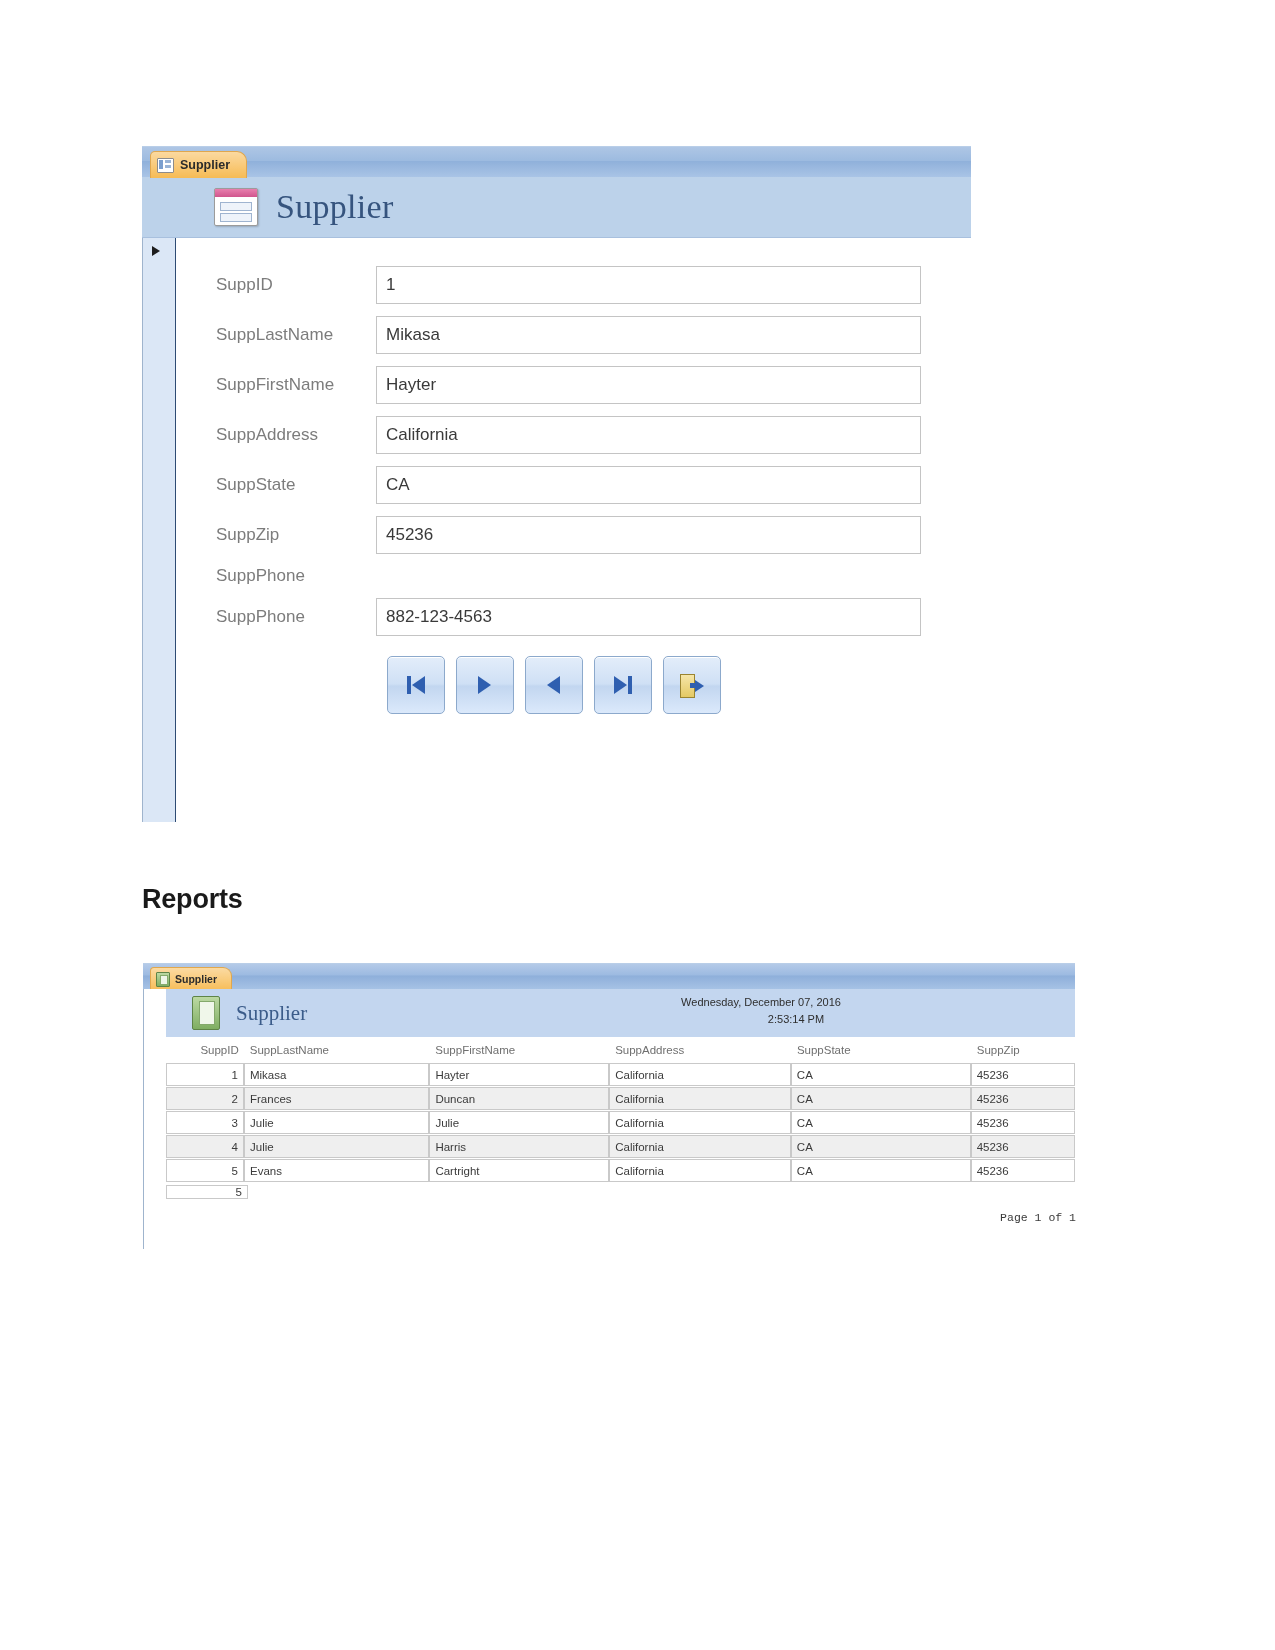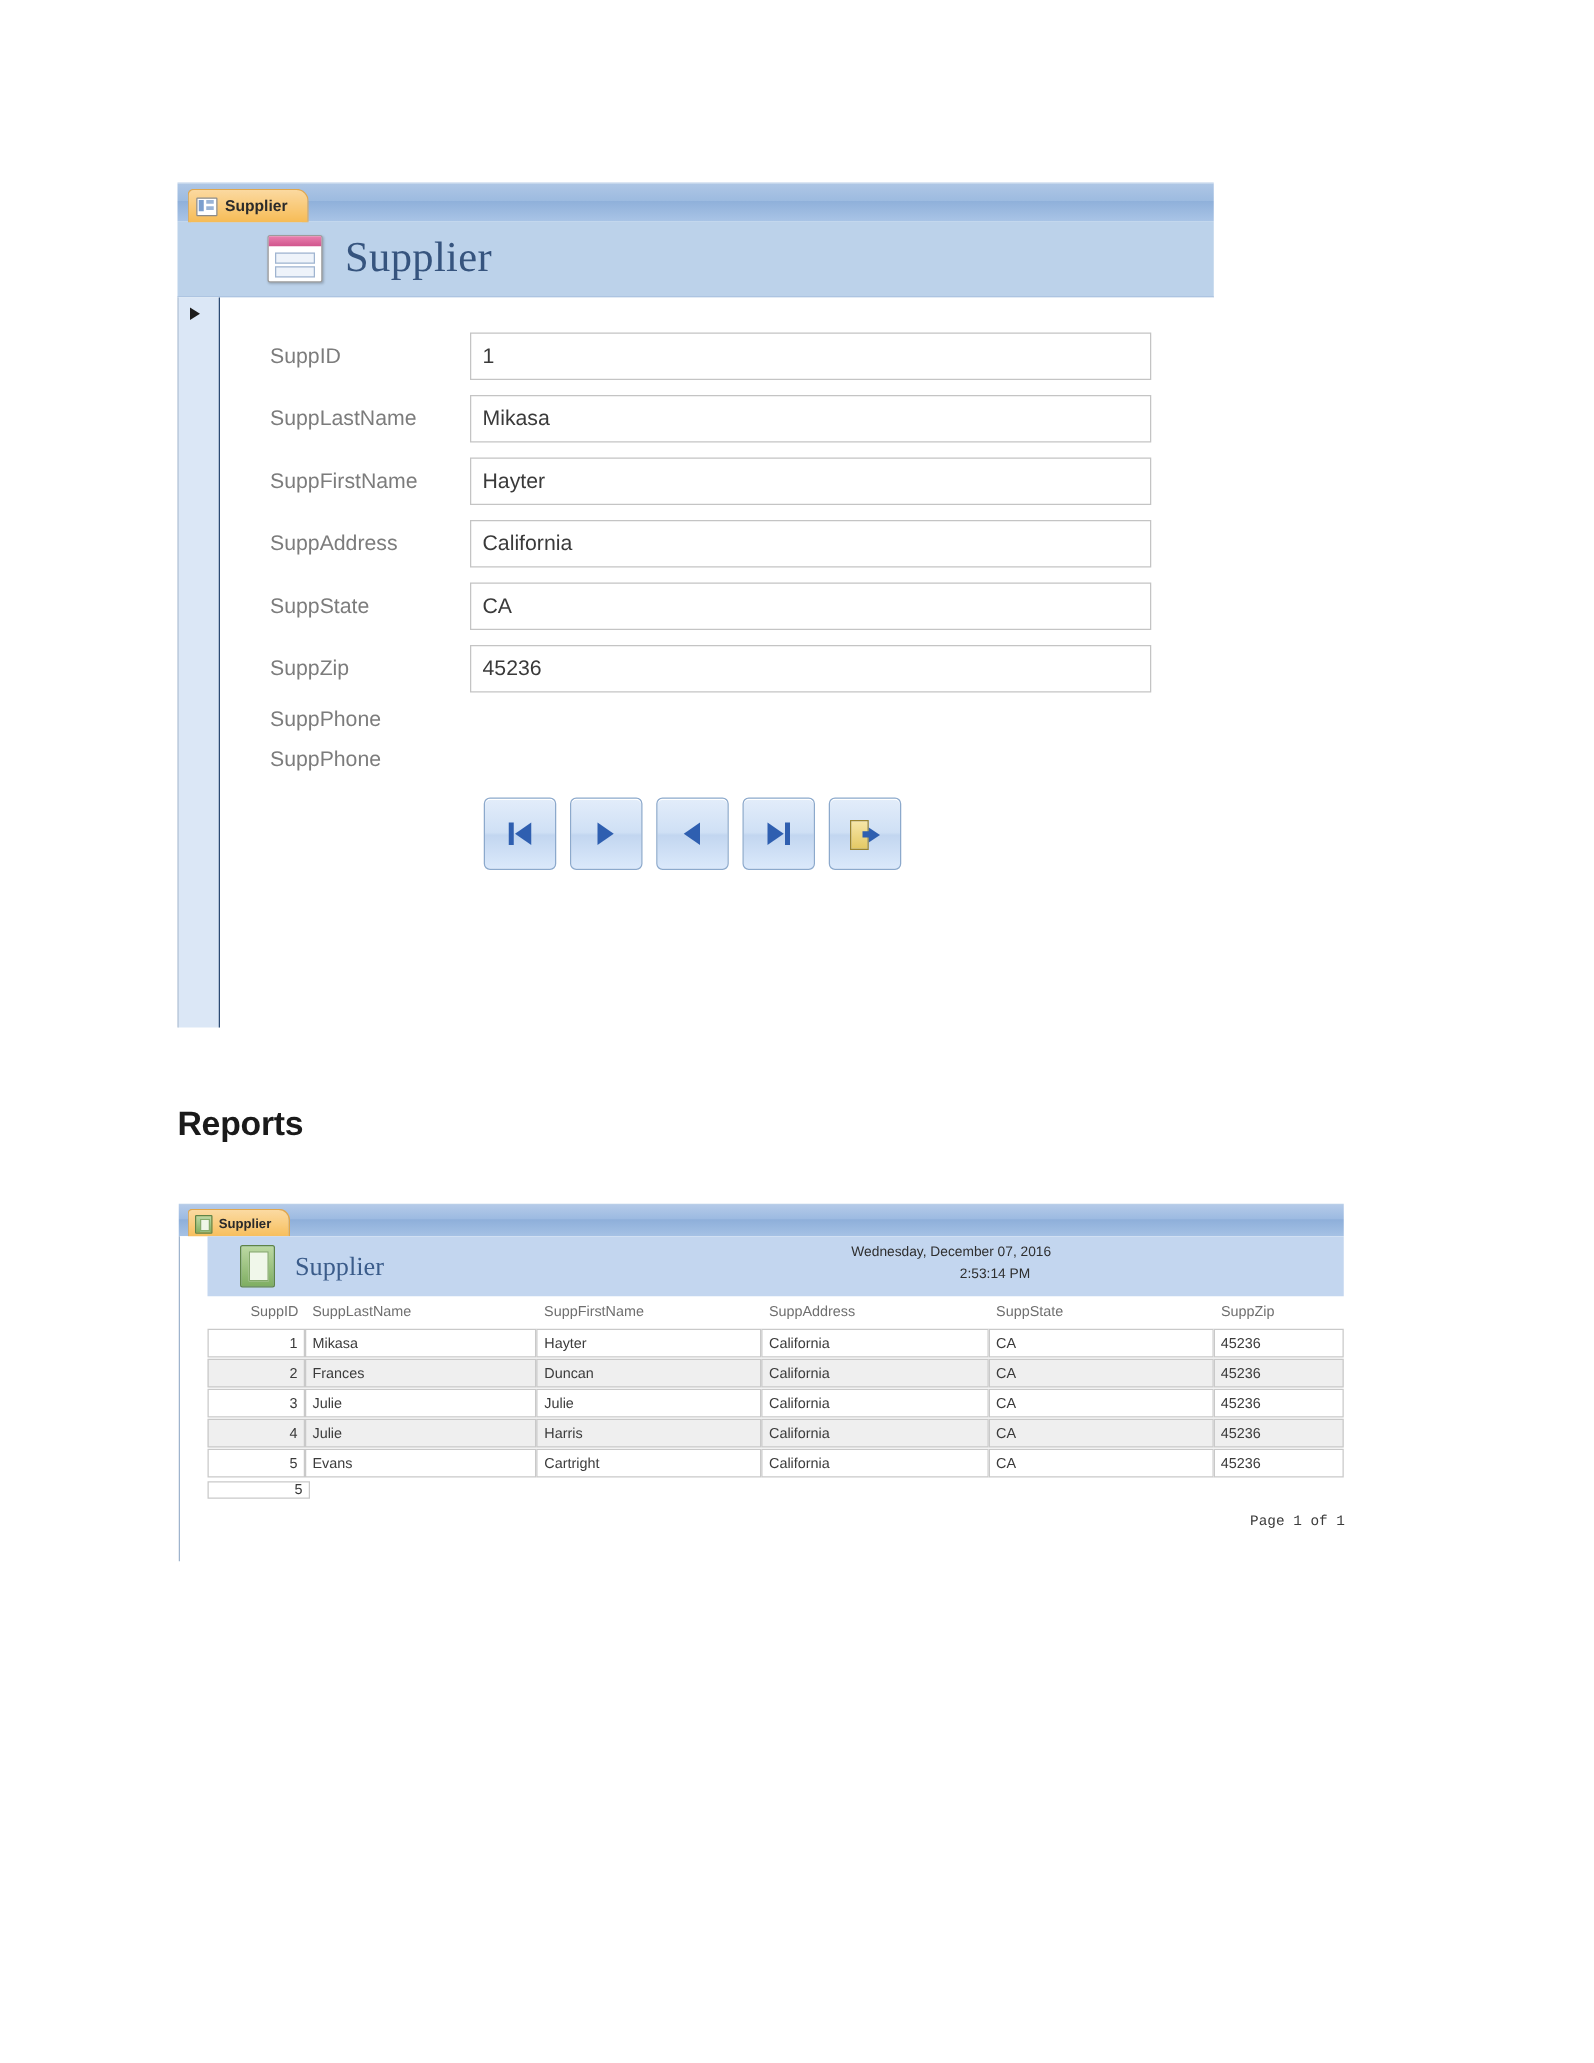--- a/index.html
+++ b/index.html
@@ -266,20 +266,21 @@
         <div class="field-label">SuppZip</div>
         <div class="field-input">45236</div>
       </div>
 
       <div class="field-row">
         <div class="field-label">SuppPhone</div>
       </div>
 
       <div class="field-row">
         <div class="field-label">SuppPhone</div>
+        <div class="field-input">882-123-4563</div>
       </div>
 
       <div class="nav-row">
         <div class="nav-btn">
           <span class="ic-group">
             <span class="bar-v"></span>
               <span class="tri-l"></span>
           </span>
         </div>
         <div class="nav-btn">

